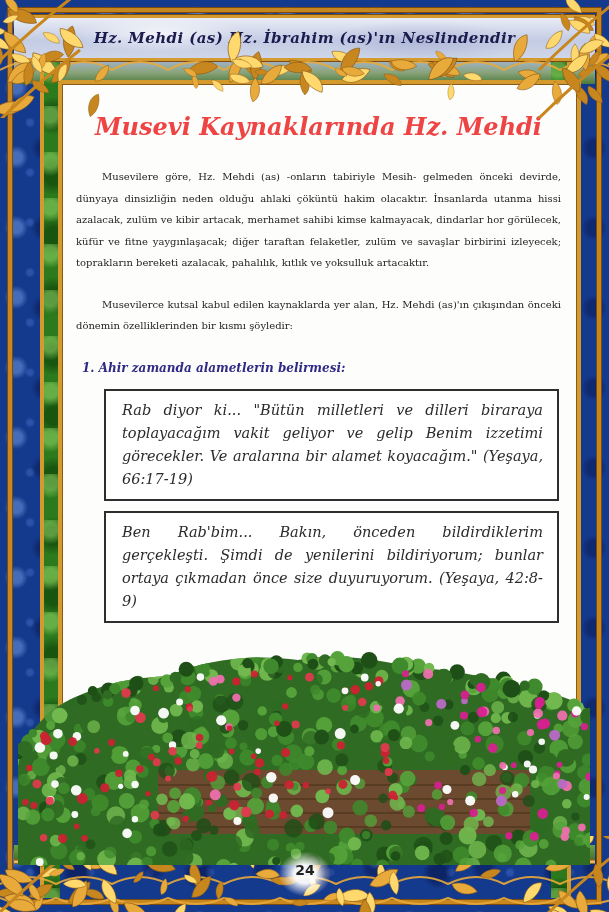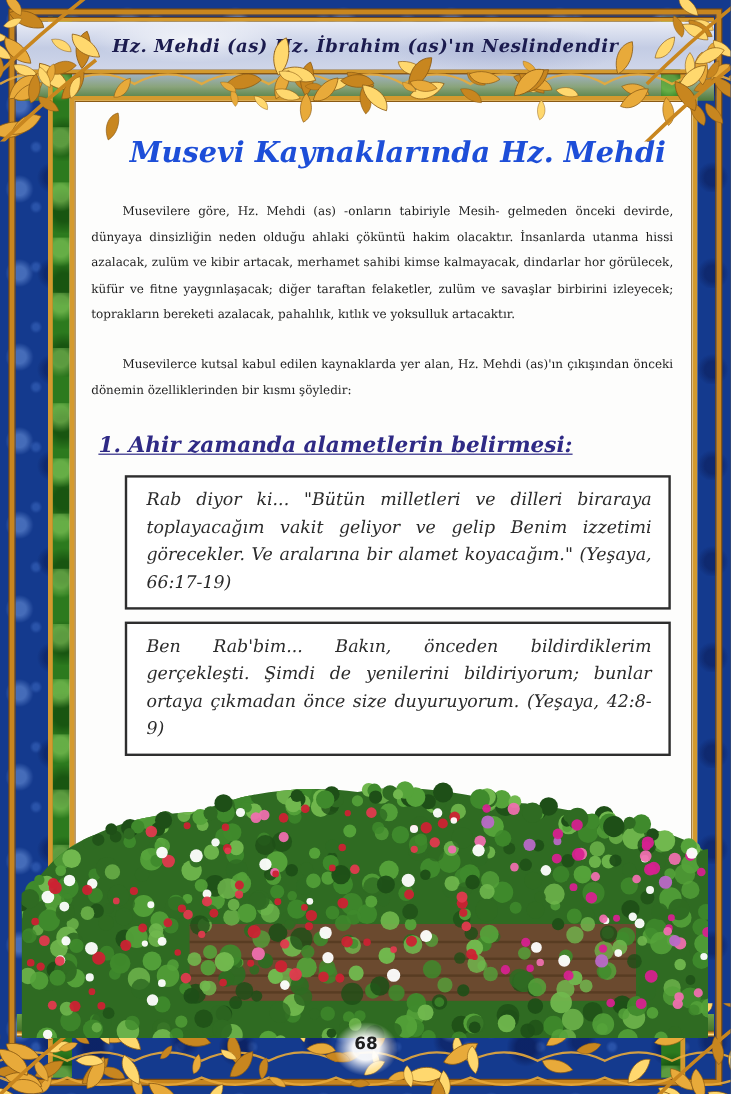--- a/index.html
+++ b/index.html
@@ -58,33 +58,33 @@
   }
   .stripe-green.left{left:40px;border-left:4px solid #d49a2e;}
   .stripe-green.right{left:551px;border-right:4px solid #d49a2e;}
   .content{
     position:absolute;left:58px;top:80px;width:485px;height:757px;z-index:4;
     background:#fdfdfc;border:4px solid #d49a2e;
     box-shadow:inset 0 0 0 1px #8a5a14;
     padding:0 16px 0 14px;box-sizing:content-box;
   }
   h1{
-    margin:26px 6px 22px;text-align:right;
+    margin:26px 6px 22px;text-align:center;
     font-style:italic;font-weight:bold;font-size:24px;line-height:34px;
-    color:#1d4ed8;
+    color:#ef4444;
   }
   .body-par{
     margin:0;text-align:justify;text-indent:26px;
     font-size:10px;line-height:21.5px;color:#1e1e1e;
   }
   .body-par + .body-par{margin-top:20px;}
   h2{
     margin:24px 0 14px 6px;
-    font-style:italic;font-weight:bold;font-size:18px;
-    color:#2f2a85;text-decoration:underline;
+    font-style:italic;font-weight:bold;font-size:12px;
+    color:#2f2a85;
   }
   .quote{
     margin:0 2px 10px 28px;padding:8px 14px 8px 16px;
     border:2px solid #2e2e2e;background:#fff;
     font-style:italic;font-size:14.5px;line-height:23px;color:#2b2b2b;
     text-align:justify;
   }
   .orn{position:absolute;left:0;z-index:5;pointer-events:none;}
   #orn-top{top:0;}
   #orn-bottom{top:836px;}
@@ -1025,15 +1025,15 @@
       <circle cx="388.5" cy="49.0" r="5.5" fill="#b969c7" opacity="0.95"></circle>
       <circle cx="25.6" cy="201.7" r="3.7" fill="#e03a4e" opacity="0.95"></circle>
       <circle cx="446.9" cy="58.9" r="4.4" fill="#d6218f" opacity="0.95"></circle>
       <circle cx="193.8" cy="140.4" r="5.5" fill="#cc2233" opacity="0.95"></circle>
       <circle cx="235.7" cy="120.2" r="2.8" fill="#cc2233" opacity="0.95"></circle>
       <circle cx="7.6" cy="166.3" r="3.2" fill="#cc2233" opacity="0.95"></circle>
       <circle cx="520.7" cy="69.0" r="3.9" fill="#d6218f" opacity="0.95"></circle>
     </svg>
 
   <div class="pageno-glow"></div>
-  <div class="pageno">68</div>
+  <div class="pageno">24</div>
 
 </div>
 
 </body></html>

